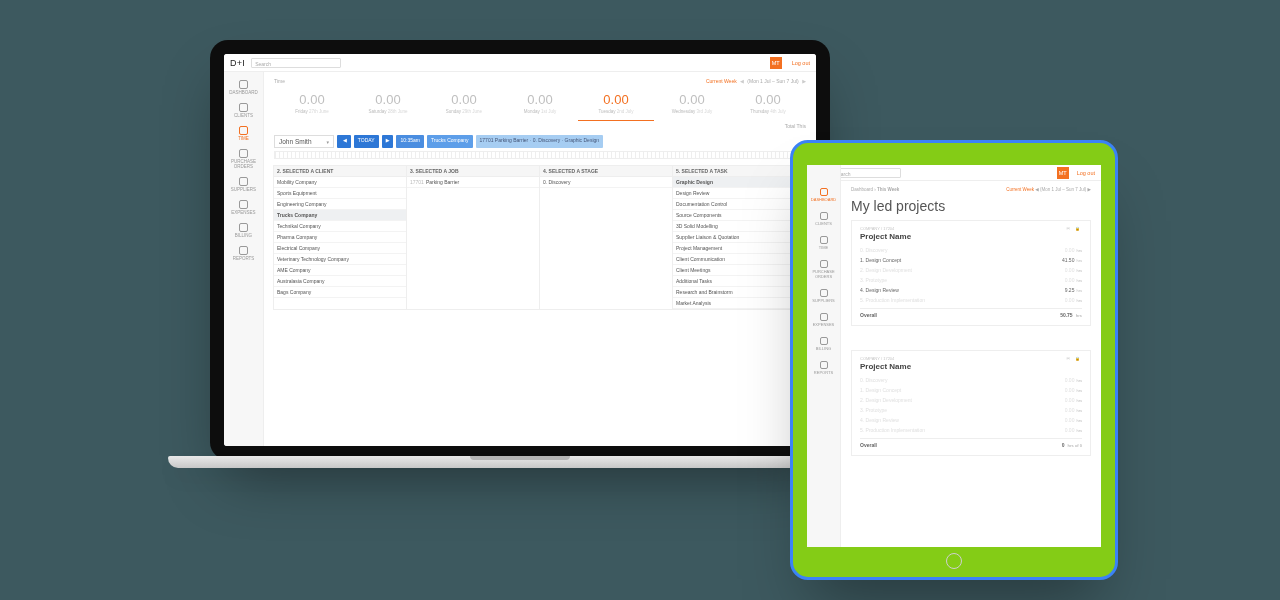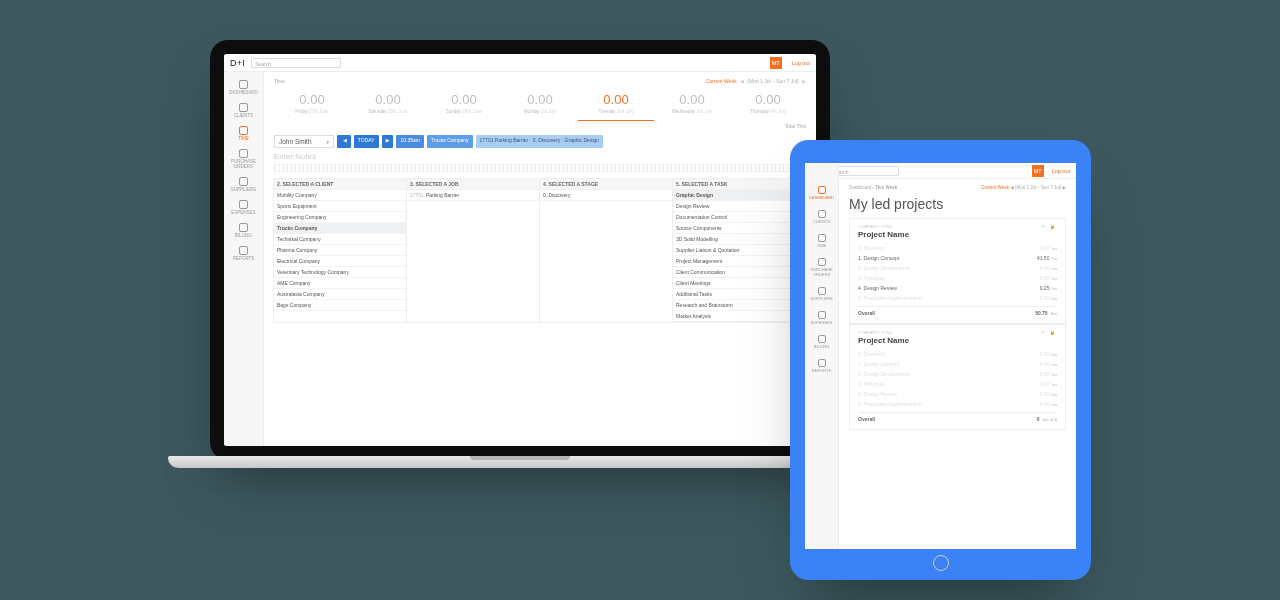--- a/index.html
+++ b/index.html
@@ -63,22 +63,22 @@
 
   .cols { display:flex; margin-top:6px; gap:0; }
   .col  { flex:1; border:1px solid #eee; margin-left:-1px;}
   .col h6{ font-size:5px; background:#f6f6f6; padding:2px 3px; color:#666; font-weight:600;
            border-bottom:1px solid #eee;}
   .col .row{ font-size:5px; padding:2px 3px; border-bottom:1px solid #f3f3f3; color:#555;}
   .col .row.sel-row{ background:#eef0f2; font-weight:600;}
   .col .row .code{ color:#bbb; margin-right:2px;}
 
   
-  .tablet-bezel { position:absolute; left:790px; top:140px; width:301px; height:440px;
-                  background:#3b82f6; border:1px solid #3b82f6; border-radius:18px;
+  .tablet-bezel { position:absolute; left:790px; top:140px; width:328px; height:440px;
+                  background:#84cc16; border:3px solid #3b82f6; border-radius:18px;
                   padding:22px 14px 30px;
                   box-shadow:0 40px 60px -20px rgba(0,0,0,0.35);}
   .tablet-home { position:absolute; left:50%; bottom:8px; transform:translateX(-50%);
                  width:16px; height:16px; border:1.5px solid #cfcfcf; border-radius:50%;}
   .tablet-screen{ background:#fff; width:100%; height:100%; font-size:6px; color:#666;
                   position:relative; overflow:hidden;}
 
   .tb-side{ position:absolute; left:0; top:0; bottom:0; width:34px; background:#f7f7f7;
             border-right:1px solid #eee; padding-top:18px;}
   .tb-side .item{ text-align:center; font-size:4px; color:#999; padding:5px 0;}
@@ -86,21 +86,21 @@
   .tb-side .ic{ display:block; margin:0 auto 1px; width:8px; height:8px;
                 border:1px solid currentColor; border-radius:2px;}
 
   .tb-top{ position:absolute; left:0; top:0; right:0; height:16px;
            border-bottom:1px solid #eee; display:flex; align-items:center; padding:0 6px; gap:4px;}
   .tb-top .search{ flex:0 0 70px;}
   .tb-main{ position:absolute; left:34px; top:16px; right:0; bottom:0; padding:4px 10px; overflow:hidden;}
   .tb-crumb{ display:flex; justify-content:space-between; font-size:4.5px; color:#aaa; padding:2px 0;}
   .tb-crumb .cw{ color:#f37021;}
   .tb-h1{ font-size:14px; color:#555; font-weight:400; margin:4px 0 6px;}
-  .card{ border:1px solid #eee; margin-bottom:0; padding:5px 8px;}
+  .card{ border:1px solid #eee; margin-bottom:24px; padding:5px 8px;}
   .card .meta{ font-size:4px; color:#c7c7c7; display:flex; justify-content:space-between;}
   .card .meta .ics{ letter-spacing:2px;}
   .card h5{ font-size:8px; color:#444; font-weight:600; margin:1px 0 4px;}
   .line{ display:flex; justify-content:space-between; font-size:5px; padding:2px 0; }
   .line.fade{ color:#e0e0e0;}
   .line .u{ color:#bbb; margin-left:2px; font-size:4px;}
   .ov{ border-top:1px solid #eee; margin-top:3px; padding-top:3px; font-weight:600;}
 
 </style>
 </head>
@@ -173,21 +173,20 @@
       <div class="entry">
         <span class="sel">John Smith</span>
         <span class="chip today" style="padding-left:6px">◀</span>
         <span class="chip today">TODAY</span>
         <span class="chip today">▶</span>
         <span class="chip time">10:35am</span>
         <span class="chip job">Trucks Company</span>
         <span class="chip task">17701 Parking Barrier · 0. Discovery · Graphic Design</span>
       </div>
 
-      <div class="notes">Enter Notes</div>
       <div class="ruler"></div>
 
       <div class="cols" id="lp-cols">
           <div class="col">
             <h6>2. SELECTED A CLIENT</h6>
             <div class="row">Mobility Company</div>
             <div class="row">Sports Equipment</div>
             <div class="row">Engineering Company</div>
             <div class="row sel-row">Trucks Company</div>
             <div class="row">Technikal Company</div>

